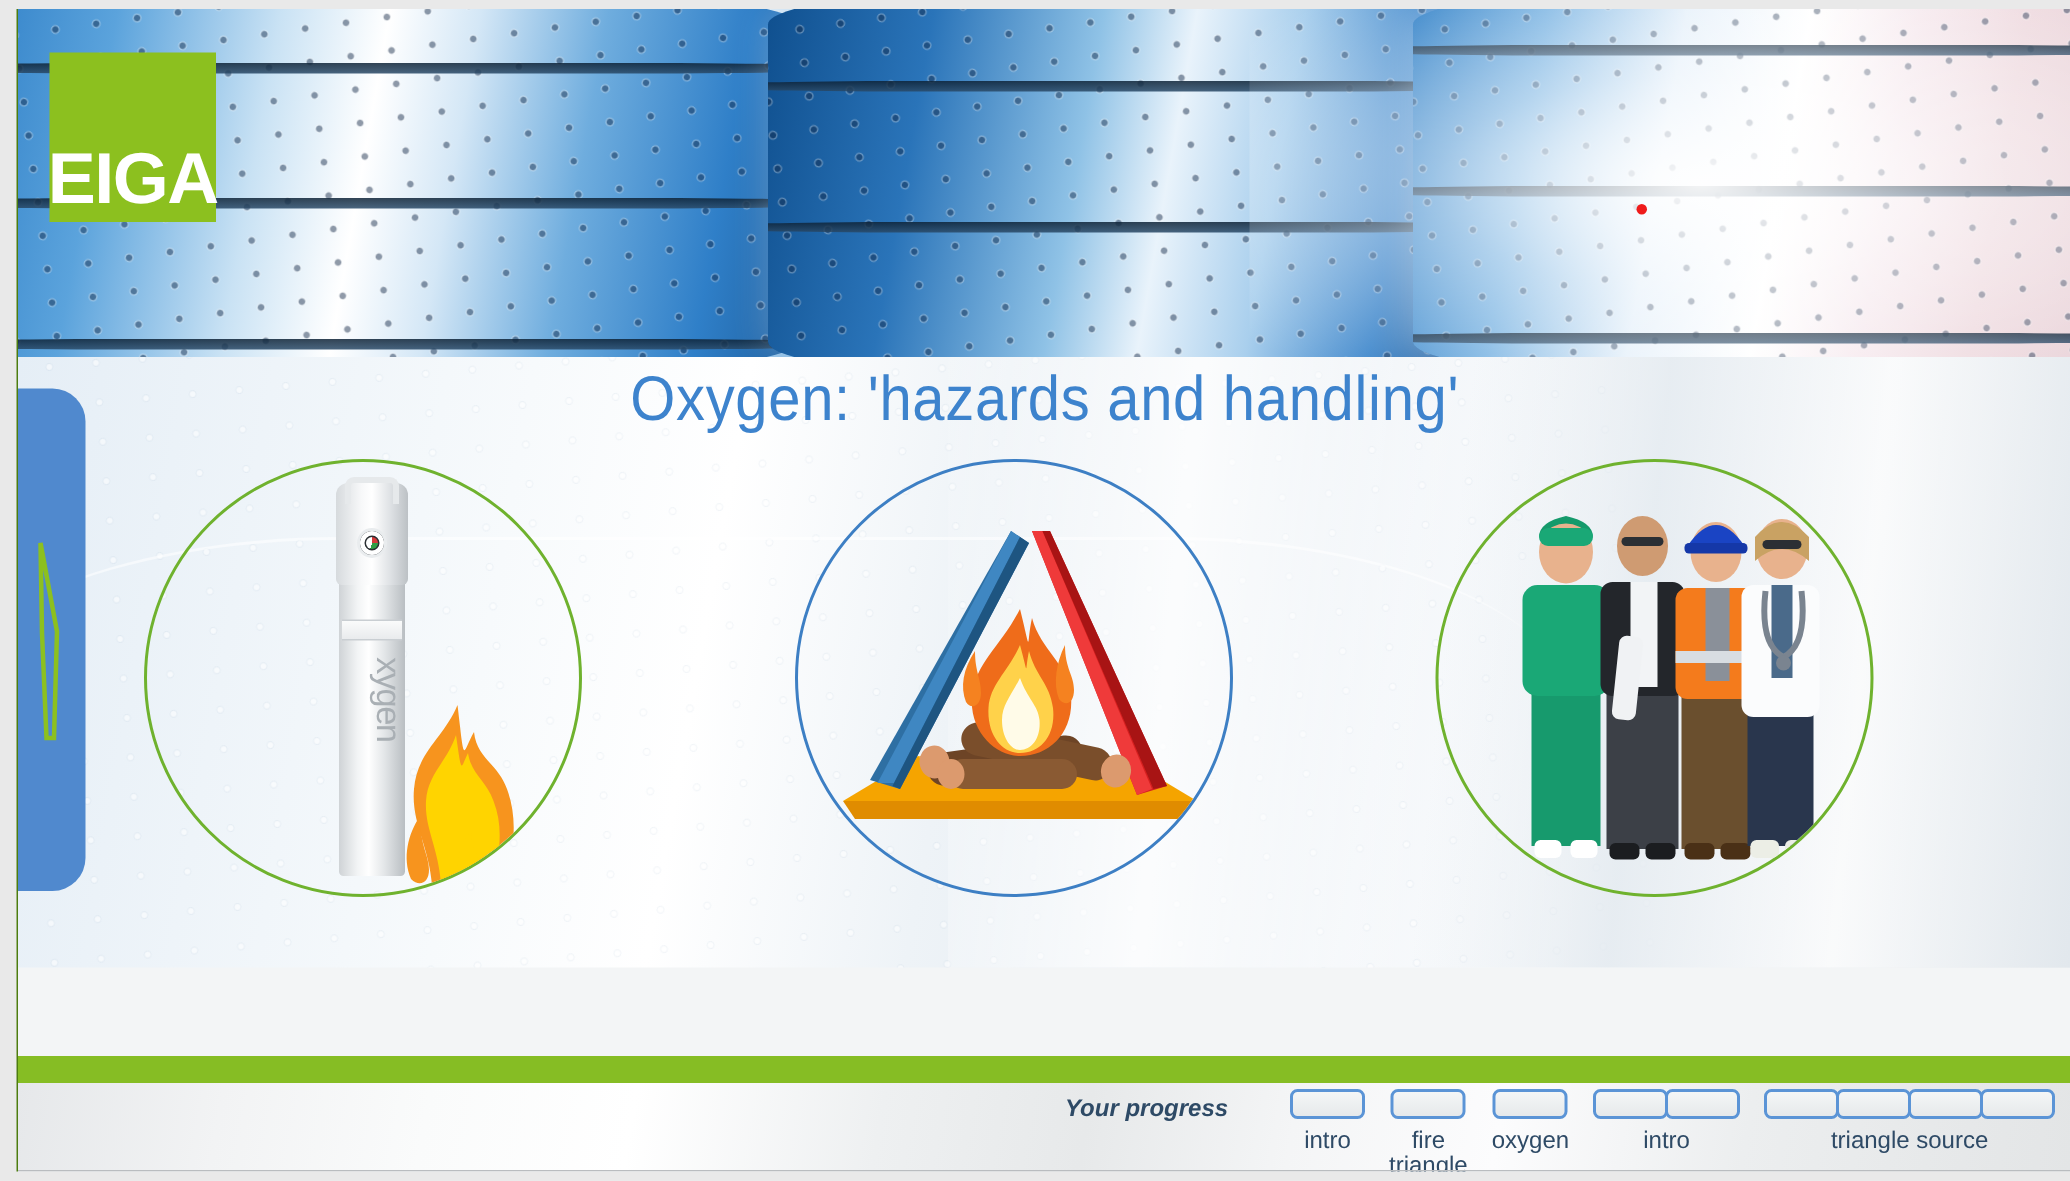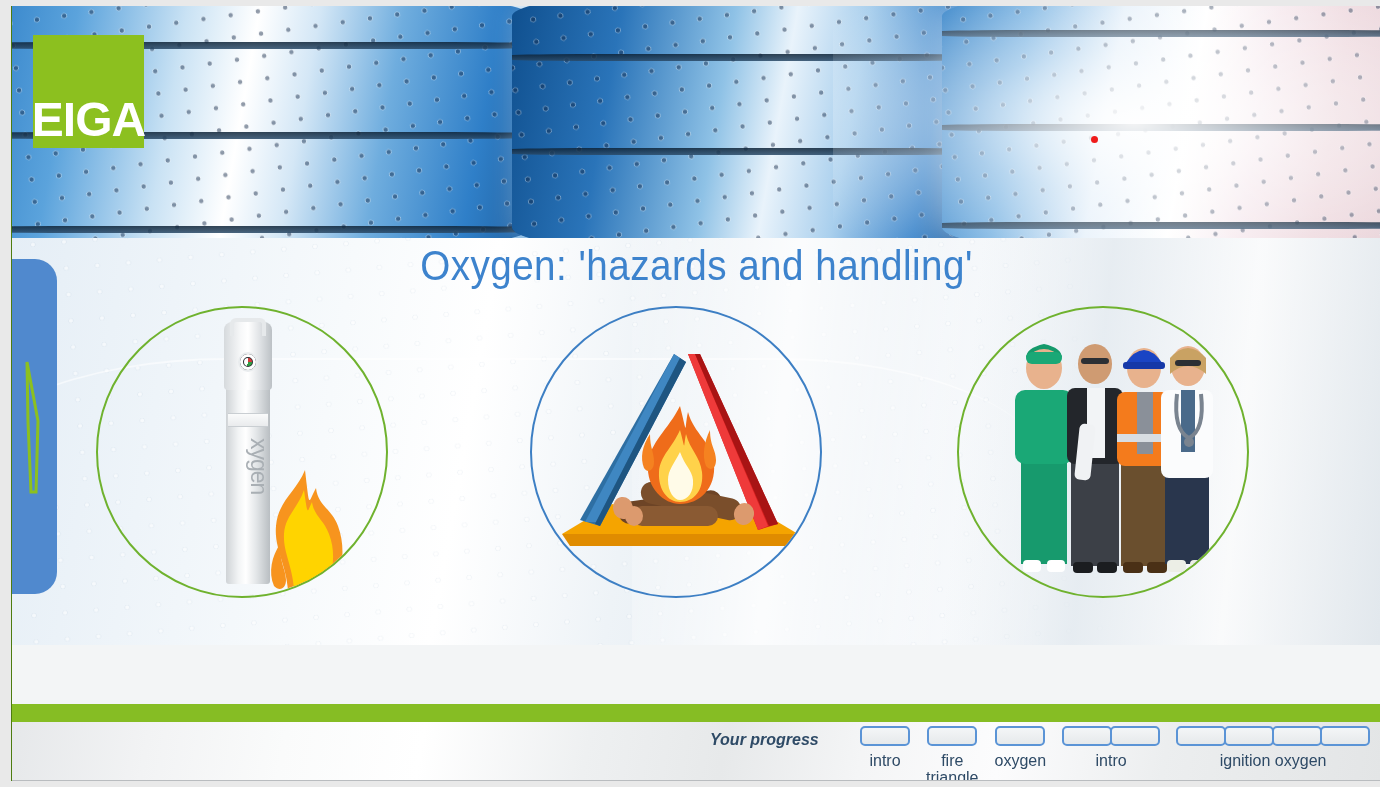--- a/index.html
+++ b/index.html
@@ -429,20 +429,20 @@
             </div>
             <div class="plabel">intro</div>
           </div>
           <div class="pgroup">
             <div class="pboxes">
               <div class="pbox"></div>
               <div class="pbox"></div>
               <div class="pbox"></div>
               <div class="pbox"></div>
             </div>
-            <div class="plabel">ignition oxygen</div>
+            <div class="plabel">triangle source</div>
           </div>
         </div>
     </div>
     <div id="footer-hairline"></div>
 
   </div>
 </div>
 
 </body></html>

